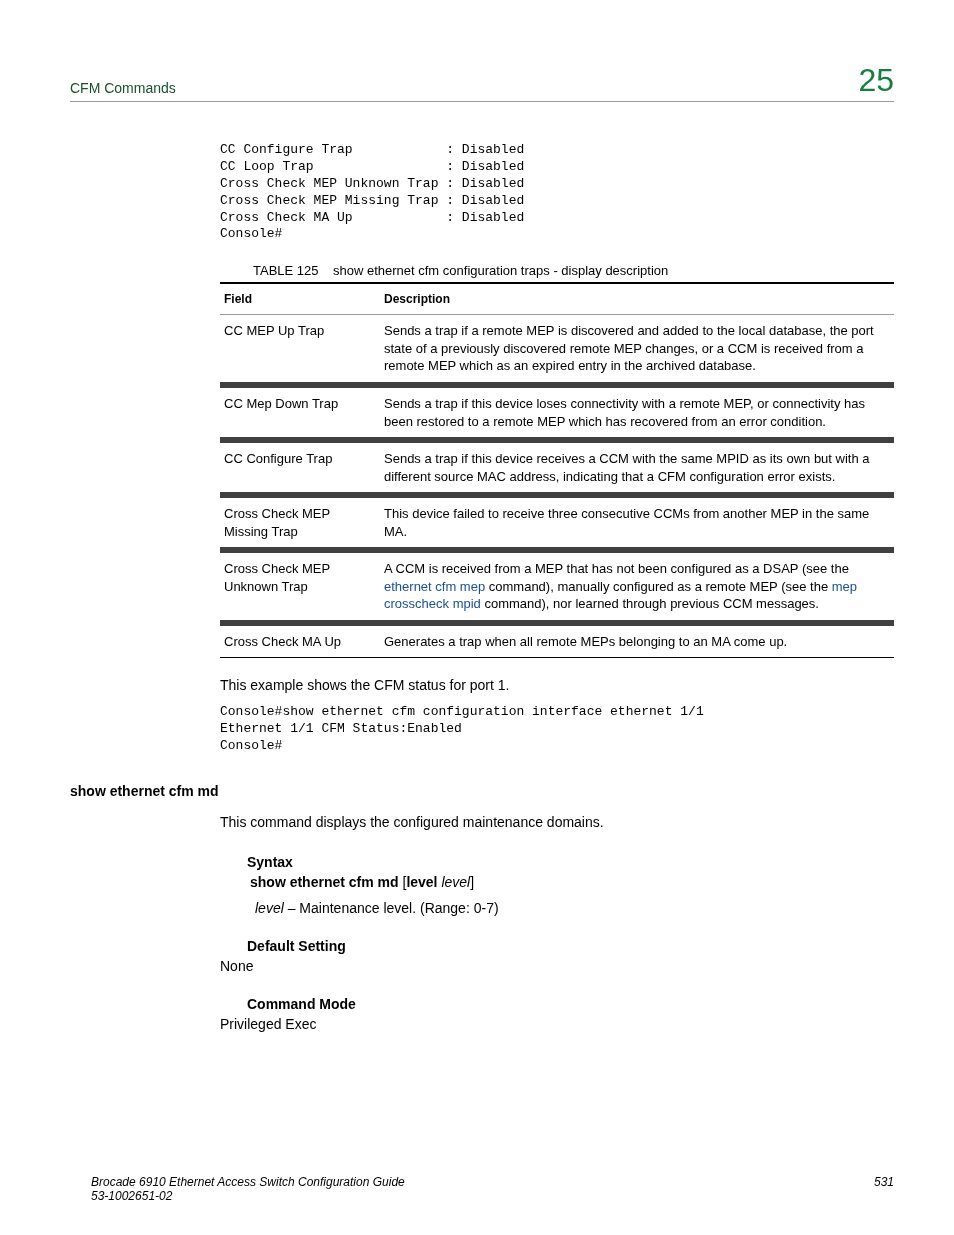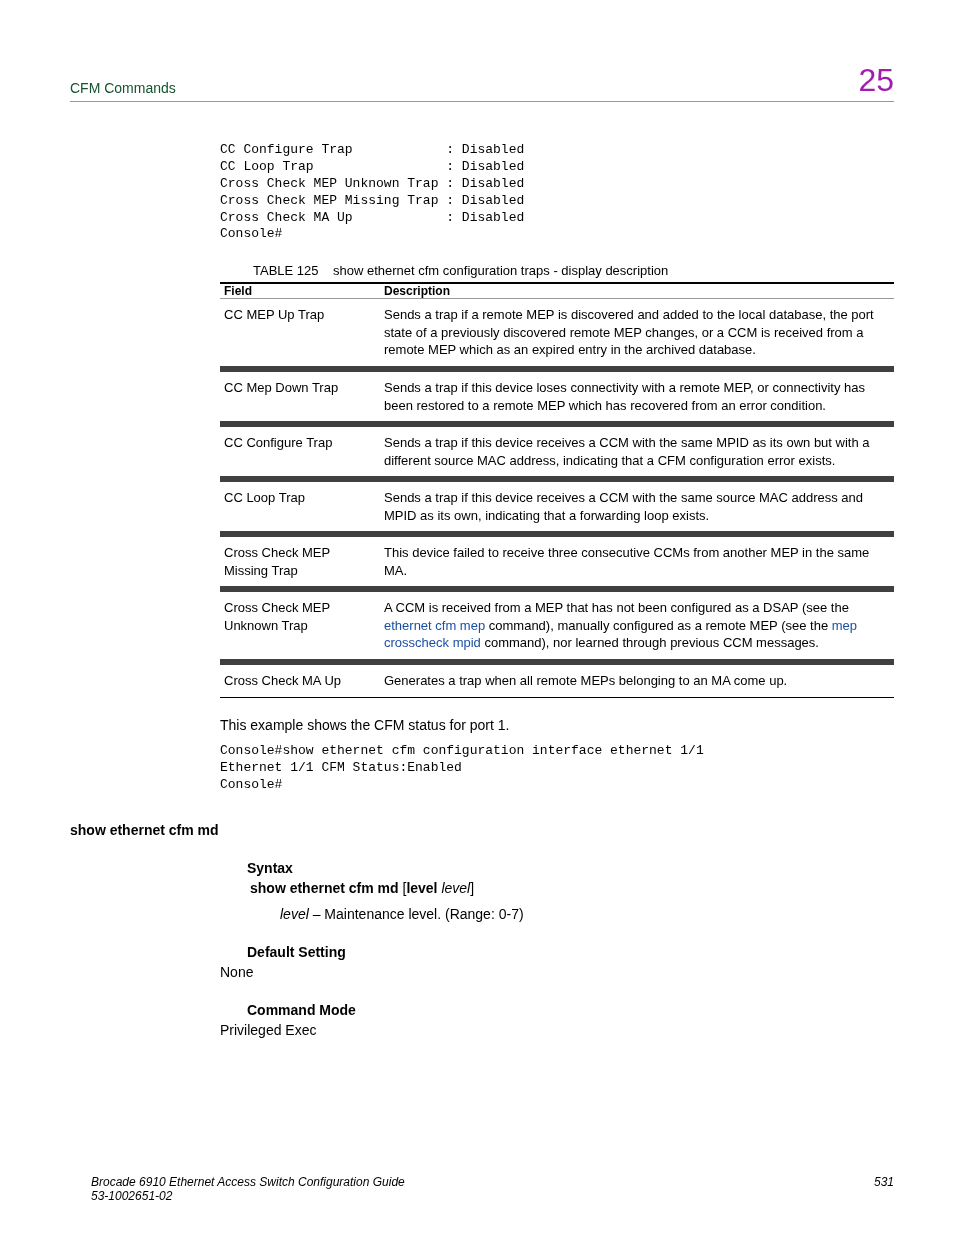--- a/index.html
+++ b/index.html
@@ -26,21 +26,21 @@
     margin-bottom: 40px;
   }
   .header-left {
     font-size: 14px;
     color: #14532d;
     padding-top: 18px;
   }
   .header-right {
     font-size: 32px;
     font-weight: 300;
-    color: #a21caf;
+    color: #15803d;
   }
   .content {
     margin-left: 150px;
     margin-right: 0;
   }
   .codeblock {
     font-family: "Courier New", Courier, monospace;
     font-size: 13px;
     white-space: pre;
     line-height: 1.3;
@@ -57,21 +57,21 @@
     margin-bottom: 18px;
   }
   table {
     width: 100%;
     border-collapse: collapse;
     font-size: 13px;
   }
   th {
     text-align: left;
     font-weight: bold;
-    padding: 0 4px;
+    padding: 8px 4px;
     border-bottom: 1px solid #999;
     vertical-align: top;
     font-size: 12px;
   }
   th:first-child { width: 160px; }
   td {
     padding: 7px 4px;
     border-bottom: 6px solid #404040;
     vertical-align: top;
     line-height: 1.35;
@@ -97,21 +97,21 @@
     margin-bottom: 4px;
     margin-left: 27px;
   }
   .syntax-line {
     margin-left: 30px;
     font-size: 14px;
   }
   .syntax-line .bold { font-weight: bold; }
   .syntax-line .italic { font-style: italic; }
   .param-line {
-    margin-left: 60px;
+    margin-left: 35px;
     font-size: 14px;
     margin-top: 10px;
   }
   .param-line .italic { font-style: italic; }
   .plain { font-size: 14px; }
   .footer {
     position: absolute;
     bottom: 32px;
     left: 70px;
     right: 60px;
@@ -162,24 +162,20 @@
           </tr>
           <tr>
             <td>CC Mep Down Trap</td>
             <td>Sends a trap if this device loses connectivity with a remote MEP, or connectivity has been restored to a remote MEP which has recovered from an error condition.</td>
           </tr>
           <tr>
             <td>CC Configure Trap</td>
             <td>Sends a trap if this device receives a CCM with the same MPID as its own but with a different source MAC address, indicating that a CFM configuration error exists.</td>
           </tr>
           <tr>
-            <td>CC Loop Trap</td>
-            <td>Sends a trap if this device receives a CCM with the same source MAC address and MPID as its own, indicating that a forwarding loop exists.</td>
-          </tr>
-          <tr>
             <td>Cross Check MEP Missing Trap</td>
             <td>This device failed to receive three consecutive CCMs from another MEP in the same MA.</td>
           </tr>
           <tr>
             <td>Cross Check MEP Unknown Trap</td>
             <td><span>A CCM is received from a MEP that has not been configured as a DSAP (see the </span><span class="link">ethernet cfm mep</span><span> command), manually configured as a remote MEP (see the </span><span class="link">mep crosscheck mpid</span><span> command), nor learned through previous CCM messages.</span></td>
           </tr>
           <tr>
             <td>Cross Check MA Up</td>
             <td>Generates a trap when all remote MEPs belonging to an MA come up.</td>
@@ -189,20 +185,21 @@
     </div>
 
     <div class="body-text">This example shows the CFM status for port 1.</div>
 
     <div class="codeblock">Console#show ethernet cfm configuration interface ethernet 1/1
 Ethernet 1/1 CFM Status:Enabled
 Console#</div>
 
     <div class="section-heading-outdent">show ethernet cfm md</div>
 
+    <div class="body-text">This command displays the configured maintenance domains.</div>
 
     <div class="sub-heading">Syntax</div>
     <div class="syntax-line"><span class="bold">show ethernet cfm md</span><span> [</span><span class="bold">level</span><span> </span><span class="italic">level</span><span>]</span></div>
     <div class="param-line"><span class="italic">level</span><span> – Maintenance level. (Range: 0-7)</span></div>
 
     <div class="sub-heading">Default Setting</div>
     <div class="plain">None</div>
 
     <div class="sub-heading">Command Mode</div>
     <div class="plain">Privileged Exec</div>

